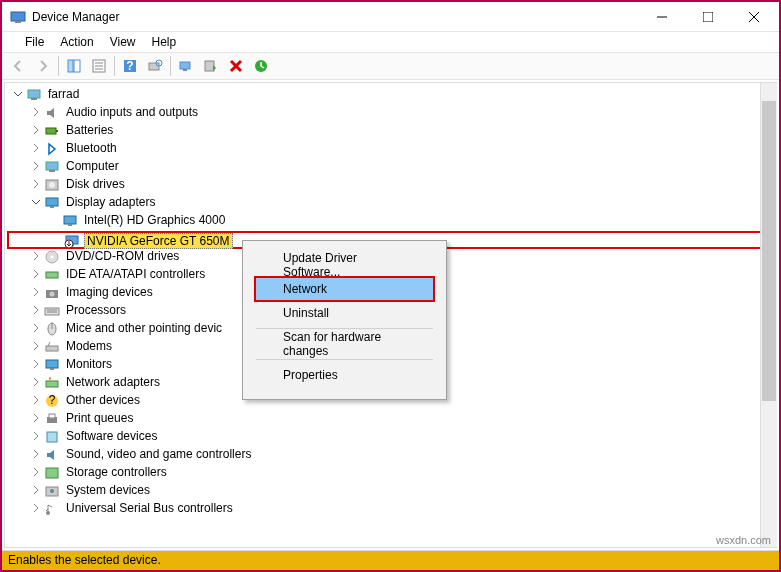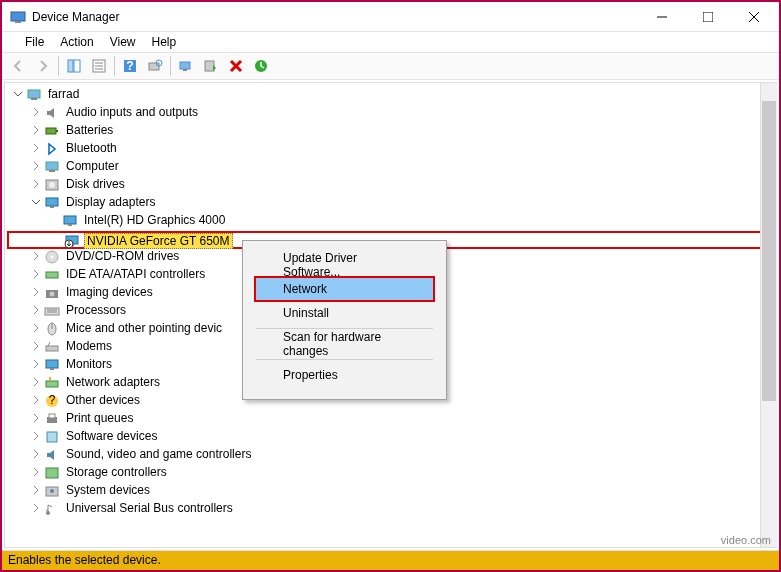--- a/index.html
+++ b/index.html
@@ -426,13 +426,13 @@
   <div class="ctx-item">Update Driver Software...</div>
   <div class="ctx-item hl">Network</div>
   <div class="ctx-item">Uninstall</div>
   <div class="ctx-sep"></div>
   <div class="ctx-item">Scan for hardware changes</div>
   <div class="ctx-sep"></div>
   <div class="ctx-item bold">Properties</div>
 </div>
 
 <div class="status">Enables the selected device.</div>
-<div class="watermark">video.com</div>
+<div class="watermark">wsxdn.com</div>
 
 </body></html>

